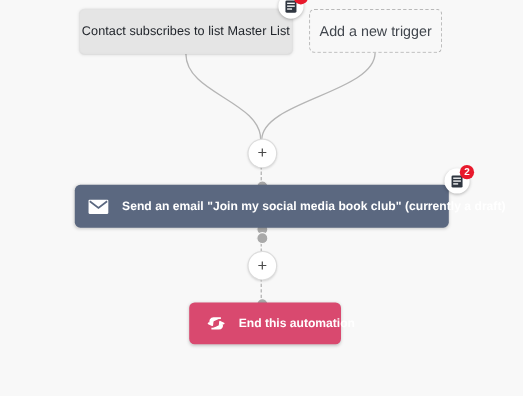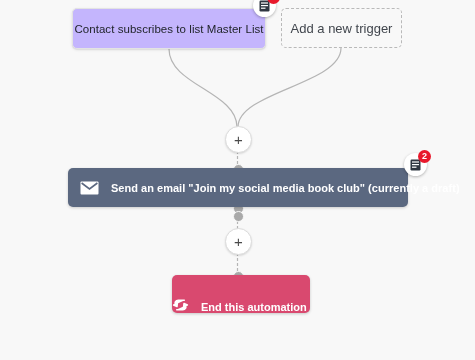--- a/index.html
+++ b/index.html
@@ -37,21 +37,21 @@
     box-sizing: border-box;
     display: flex;
     align-items: center;
   }
 
   .trigger-card {
     left: 72px;
     top: 8px;
     width: 194px;
     height: 41px;
-    background: #c4b5fd;
+    background: #e5e5e5;
     border: 1px solid #e3e3e3;
     border-radius: 5px;
     box-shadow: 0 1px 3px rgba(0,0,0,0.10), 0 1px 1px rgba(0,0,0,0.05);
     justify-content: center;
   }
   .trigger-card .label {
     font-size: 11.5px;
     color: #21252b;
     letter-spacing: 0.05px;
     white-space: nowrap;
@@ -135,23 +135,22 @@
 
   
   .end-button {
     left: 172px;
     top: 275px;
     width: 138px;
     height: 38px;
     background: #d9496f;
     border-radius: 5px;
     box-shadow: 0 1px 3px rgba(0,0,0,0.20);
-    padding-left: 0;
+    padding-left: 16px;
     cursor: pointer;
-    align-items: flex-end;
   }
   .end-button .cycle-icon {
     flex: 0 0 auto;
     margin-right: 12px;
     line-height: 0;
   }
   .end-button .label {
     font-size: 11px;
     font-weight: bold;
     color: #ffffff;

